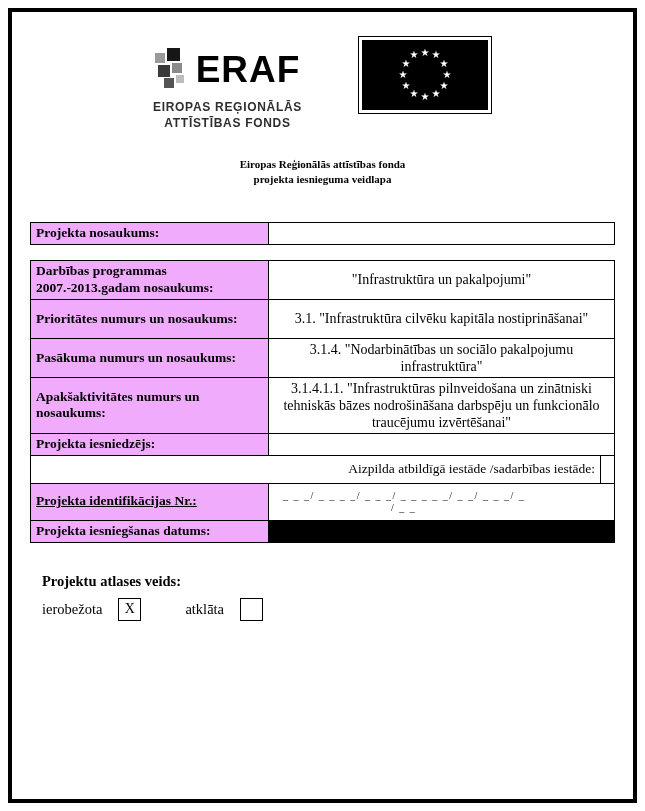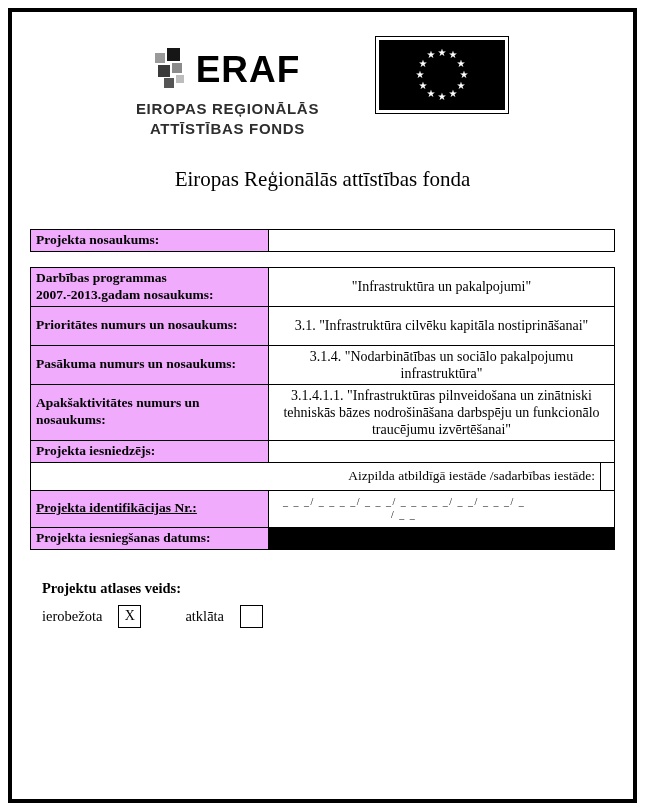--- a/index.html
+++ b/index.html
@@ -16,25 +16,25 @@
   .eraf-top{display:flex;align-items:center;justify-content:center;}
   .mosaic{position:relative;width:36px;height:42px;}
   .mosaic i{position:absolute;display:block;}
   .mosaic .m1{left:0;top:5px;width:10px;height:10px;background:#9a9a9a;}
   .mosaic .m2{left:12px;top:0;width:13px;height:13px;background:#161616;}
   .mosaic .m3{left:3px;top:17px;width:12px;height:12px;background:#3a3a3a;}
   .mosaic .m4{left:17px;top:15px;width:10px;height:10px;background:#8b8b8b;}
   .mosaic .m5{left:9px;top:30px;width:10px;height:10px;background:#555;}
   .mosaic .m6{left:21px;top:27px;width:8px;height:8px;background:#bdbdbd;}
   .eraf-text{font-family:"Liberation Sans", sans-serif;font-weight:bold;font-size:37px;letter-spacing:1px;margin-left:5px;line-height:1;}
-  .eraf-sub{margin-top:9px;font-family:"Liberation Sans", sans-serif;font-weight:bold;font-size:15px;letter-spacing:.7px;color:#2e2e2e;line-height:1.35;}
+  .eraf-sub{margin-top:9px;font-family:"Liberation Sans", sans-serif;font-weight:bold;font-size:12px;letter-spacing:.7px;color:#2e2e2e;line-height:1.35;}
   .flag-box{border:1px solid #000;padding:3px;background:#fff;}
   .flag-box svg{display:block;}
 
-  .doc-title{margin-top:26px;text-align:center;font-weight:normal;font-size:21px;line-height:1.3;}
+  .doc-title{margin-top:26px;text-align:center;font-weight:bold;font-size:11px;line-height:1.3;}
 
   
   .tbl{border:1px solid #000;}
   .t-row{display:flex;align-items:stretch;border-bottom:1px solid #000;}
   .t-row:last-child{border-bottom:none;}
   .lbl{flex:0 0 238px;width:238px;background:#f0abfc;border-right:1px solid #000;
        font-weight:bold;font-size:13.5px;line-height:1.25;padding:2px 5px;display:flex;align-items:center;box-sizing:border-box;}
   .val{flex:1;font-size:14px;line-height:1.22;display:flex;align-items:center;justify-content:center;
        text-align:center;padding:1px 8px;background:#fff;}
   .tbl-name{margin-top:36px;}
@@ -102,20 +102,21 @@
             <text x="41" y="37.5">★</text>
             <text x="43.9" y="26.5">★</text>
             <text x="52" y="18.4">★</text>
           </g>
         </svg>
       </div>
     </div>
 
     <div class="doc-title">
       <div>Eiropas Reģionālās attīstības fonda</div>
+      <div>projekta iesnieguma veidlapa</div>
     </div>
 
     <div class="tbl tbl-name">
       <div class="t-row h21">
         <div class="lbl">Projekta nosaukums:</div>
         <div class="val"></div>
       </div>
     </div>
 
     <div class="tbl tbl-main">

